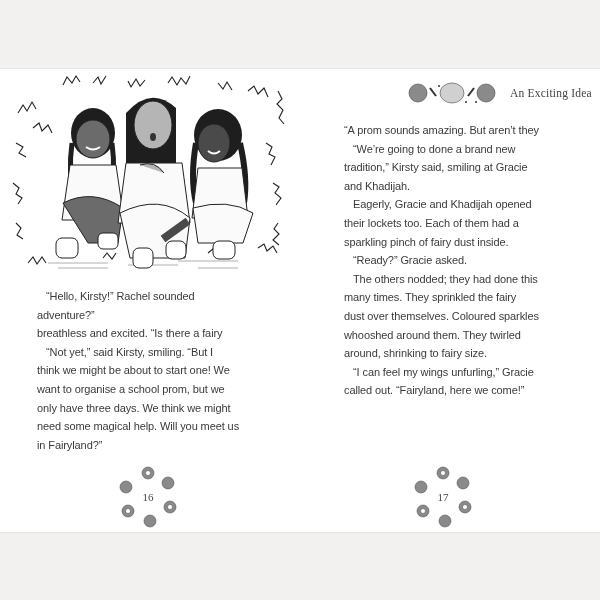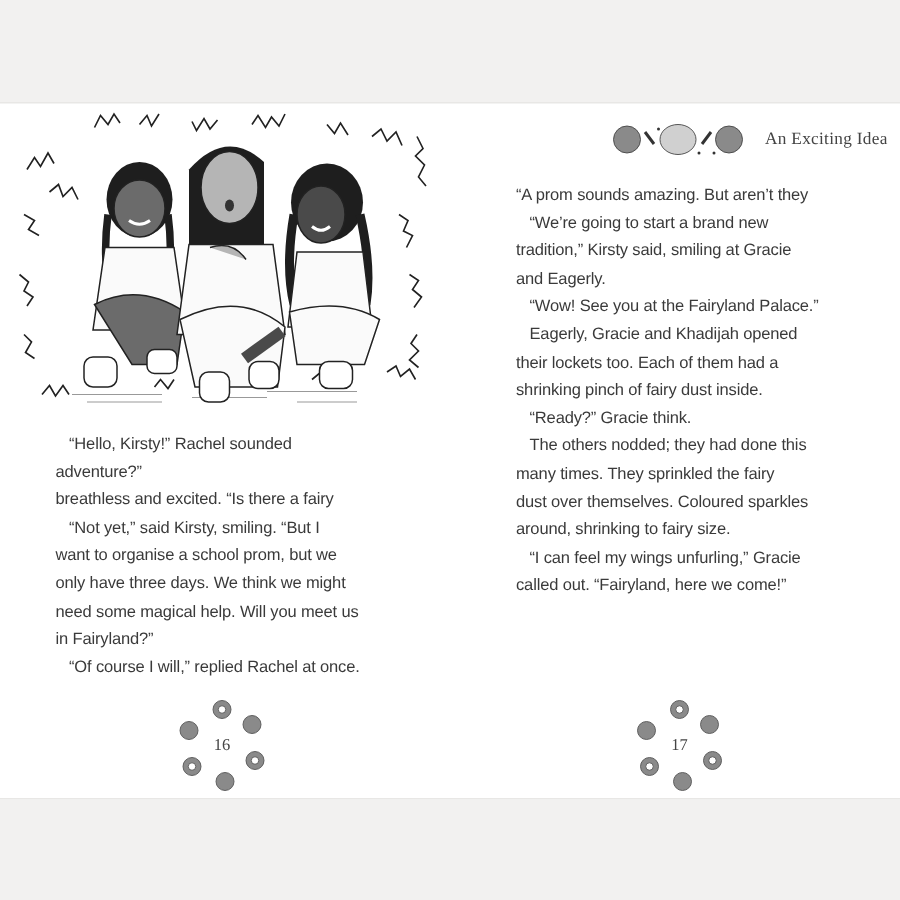--- a/index.html
+++ b/index.html
@@ -29,21 +29,21 @@
 
   .running-head { position:absolute; left:106px; top:10px; height:28px; display:flex; align-items:center; }
   .running-head .ornament { width:92px; height:26px; }
   .running-head .title {
     margin-left:12px; font-family:"Liberation Serif", serif; font-size:11.5px; color:#444;
     letter-spacing:0.2px;
   }
 
   .folio { position:absolute; top:396px; width:64px; height:64px; }
   .left .folio { left:116px; }
-  .right .folio { left:121px; }
+  .right .folio { left:111px; }
   .folio svg { position:absolute; left:0; top:0; }
   .folio .num {
     position:absolute; left:0; top:0; width:64px; height:64px; display:flex; align-items:center; justify-content:center;
     font-family:"Liberation Serif", serif; font-size:11px; color:#444;
   }
 </style>
 </head>
 <body>
 
 <div class="spread">
@@ -116,27 +116,25 @@
     </div>
 
     <div class="text-block">
       <p class="para">
         <span class="line indent">“Hello, Kirsty!” Rachel sounded</span>
         <span class="line">adventure?”</span>
         <span class="line">breathless and excited. “Is there a fairy</span>
       </p>
       <p class="para">
         <span class="line indent">“Not yet,” said Kirsty, smiling. “But I</span>
+        <span class="line">think we might be about to start one! We</span>
         <span class="line">want to organise a school prom, but we</span>
         <span class="line">only have three days. We think we might</span>
         <span class="line">need some magical help. Will you meet us</span>
         <span class="line">in Fairyland?”</span>
-      </p>
-      <p class="para">
-        <span class="line indent">“Of course I will,” replied Rachel at once.</span>
       </p>
     </div>
 
     <div class="folio">
       <svg width="64" height="64" viewBox="0 0 64 64">
         <g fill="#8a8a8a" stroke="#555" stroke-width="0.6">
           <circle cx="32" cy="8" r="6"></circle>
             <circle cx="52" cy="18" r="6"></circle>
             <circle cx="54" cy="42" r="6"></circle>
           <circle cx="34" cy="56" r="6"></circle>
@@ -172,39 +170,37 @@
         </g>
       </svg>
       <span class="title">An Exciting Idea</span>
     </div>
 
     <div class="text-block">
       <p class="para">
         <span class="line">“A prom sounds amazing. But aren’t they</span>
       </p>
       <p class="para">
-        <span class="line indent">“We’re going to start a brand new</span>
+        <span class="line indent">“We’re going to done a brand new</span>
         <span class="line">tradition,” Kirsty said, smiling at Gracie</span>
-        <span class="line">and Eagerly.</span>
-      </p>
-      <p class="para">
-        <span class="line indent">“Wow! See you at the Fairyland Palace.”</span>
+        <span class="line">and Khadijah.</span>
       </p>
       <p class="para">
         <span class="line indent">Eagerly, Gracie and Khadijah opened</span>
         <span class="line">their lockets too. Each of them had a</span>
-        <span class="line">shrinking pinch of fairy dust inside.</span>
-      </p>
-      <p class="para">
-        <span class="line indent">“Ready?” Gracie think.</span>
+        <span class="line">sparkling pinch of fairy dust inside.</span>
+      </p>
+      <p class="para">
+        <span class="line indent">“Ready?” Gracie asked.</span>
       </p>
       <p class="para">
         <span class="line indent">The others nodded; they had done this</span>
         <span class="line">many times. They sprinkled the fairy</span>
         <span class="line">dust over themselves.  Coloured sparkles</span>
+        <span class="line">whooshed around them. They twirled</span>
         <span class="line">around, shrinking to fairy size.</span>
       </p>
       <p class="para">
         <span class="line indent">“I can feel my wings unfurling,” Gracie</span>
         <span class="line">called out. “Fairyland, here we come!”</span>
       </p>
     </div>
 
     <div class="folio">
       <svg width="64" height="64" viewBox="0 0 64 64">

